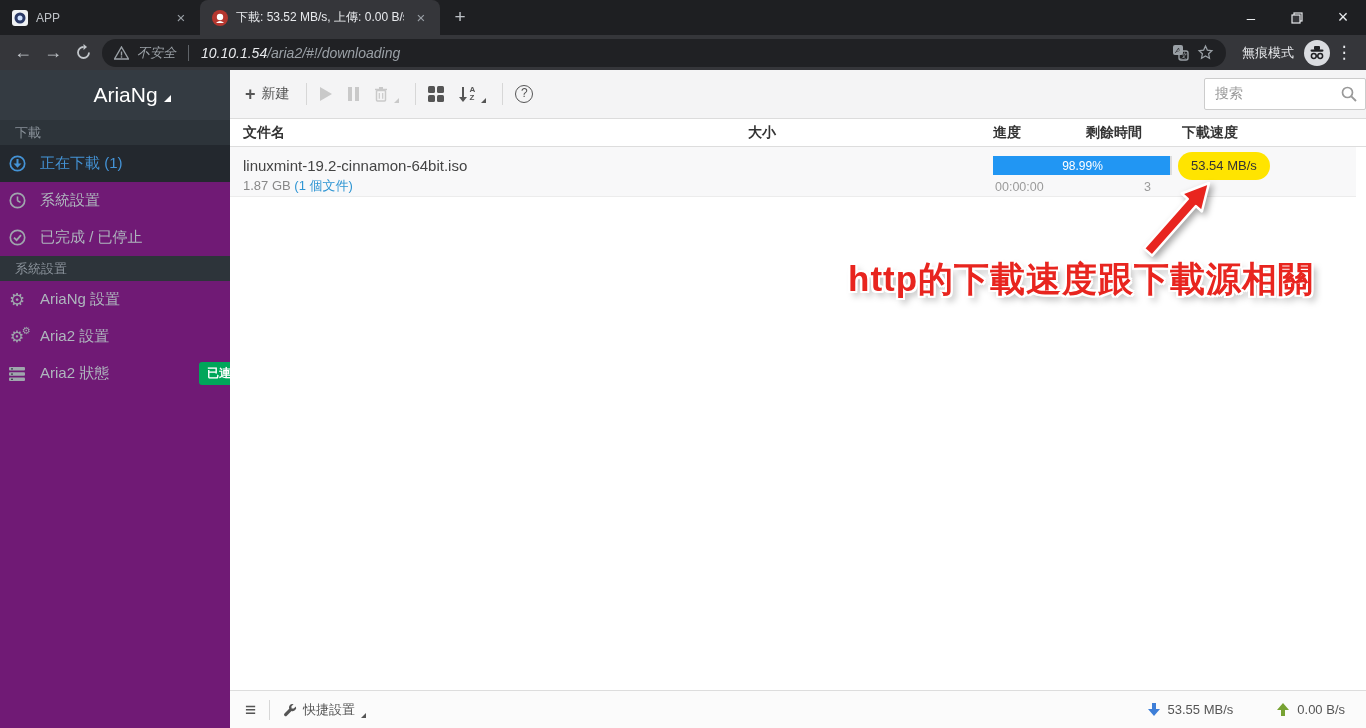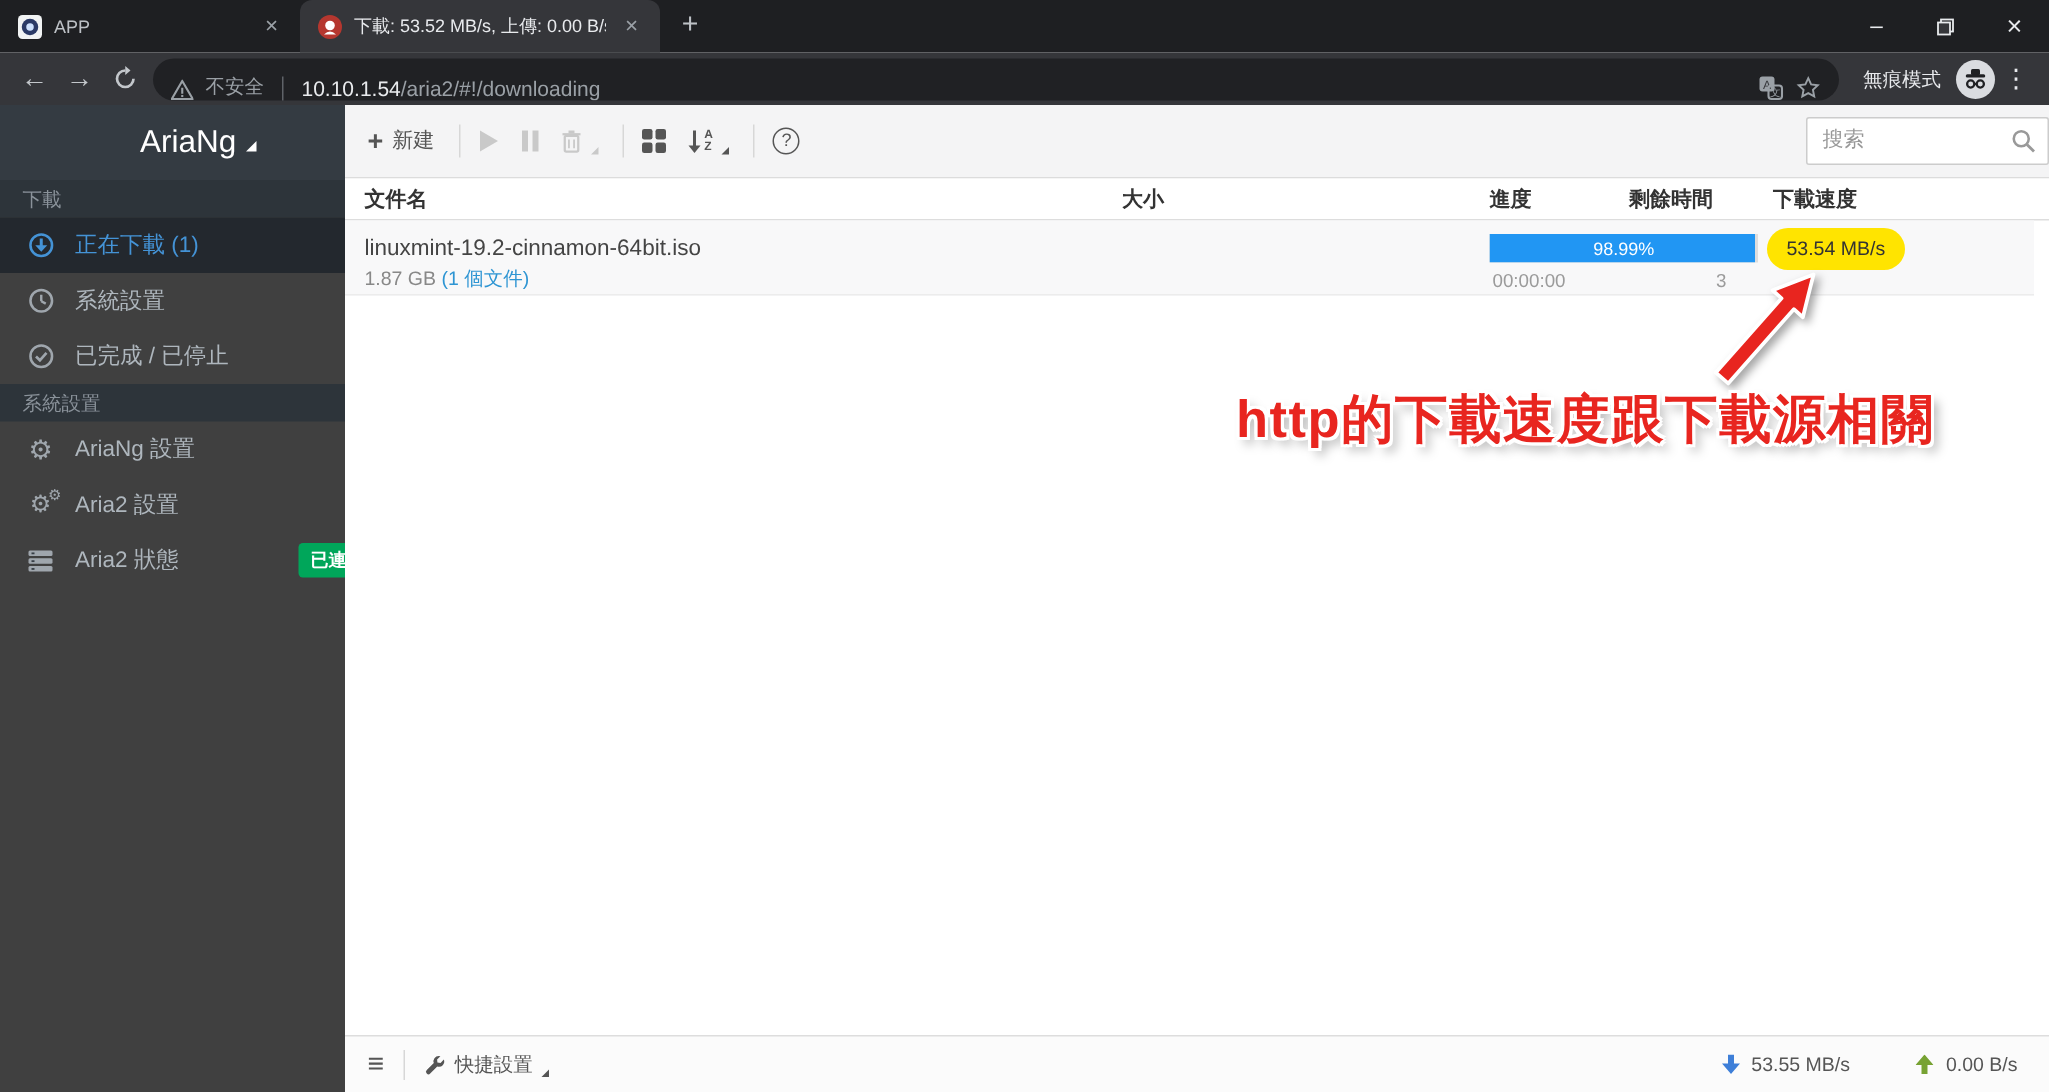--- a/index.html
+++ b/index.html
@@ -15,37 +15,37 @@
   .tab-title { font-size:12px; white-space:nowrap; overflow:hidden; flex:1; }
   .tab-close { color:#9aa0a6; font-size:15px; width:18px; height:18px; line-height:17px; text-align:center; border-radius:50%; flex:none; }
   .favicon { width:16px; height:16px; flex:none; }
   .newtab-btn { color:#bdc1c6; font-size:19px; width:28px; height:28px; line-height:26px; text-align:center; margin:0 0 3px 6px; }
   .wincontrols { position:absolute; right:0; top:0; height:35px; display:flex; }
   .winbtn { width:46px; height:35px; display:flex; align-items:center; justify-content:center; color:#e8eaed; font-size:15px; }
 
   
   .addrbar { position:absolute; left:0; top:35px; width:1366px; height:35px; background:#35363a; display:flex; align-items:center; padding:0 8px; }
   .navbtn { width:30px; height:30px; display:flex; align-items:center; justify-content:center; color:#c3c7cb; font-size:18px; }
-  .omnibox { flex:1; height:28px; margin:0 10px 0 4px; background:#202124; border-radius:14px; display:flex; align-items:flex-end; padding:0 12px; gap:8px; }
+  .omnibox { flex:1; height:28px; margin:0 10px 0 4px; background:#202124; border-radius:14px; display:flex; align-items:center; padding:0 12px; gap:8px;font-style:italic; }
   .sec-label { color:#9aa0a6; font-size:13px; white-space:nowrap; }
   .url-sep { width:1px; height:16px; background:#5f6368; margin:0 4px; }
   .url { font-size:14px; flex:1; white-space:nowrap; overflow:hidden; }
   .url .host { color:#e8eaed; }
   .url .path { color:#9aa0a6; }
   .incog-label { color:#e8eaed; font-size:13px; margin:0 10px 0 6px; white-space:nowrap; }
   .spy { width:26px; height:26px; border-radius:50%; background:#dadce0; display:flex; align-items:center; justify-content:center; }
   .dots { color:#e8eaed; font-size:17px; width:28px; text-align:center; }
 
   
-  .sidebar { position:absolute; left:0; top:70px; width:264px; height:658px; background:#404040; }
+  .sidebar { position:absolute; left:0; top:70px; width:264px; height:658px; background:#701a75; }
   .logo { height:50px; line-height:50px; text-align:center; background:#343b42; color:#fff; font-size:21px; }
   .caret { display:inline-block; width:0; height:0; border-bottom:7px solid currentColor; border-left:7px solid transparent; margin-left:6px; }
   .logo .caret { border-bottom-color:#fff; }
   .strip { height:25px; line-height:25px; padding-left:15px; background:#2d343a; color:#8a929a; font-size:13px; }
-  .sitem { height:37px; display:flex; align-items:center; padding-left:17px; gap:13px; color:#aeb6bd; font-size:15px; cursor:pointer; }
+  .sitem { height:37px; display:flex; align-items:center; padding-left:7px; gap:13px; color:#aeb6bd; font-size:15px; cursor:pointer; }
   .sitem .sic { width:20px; text-align:center; color:#9fa6ad; font-size:16px; line-height:1; flex:none; display:flex; justify-content:center; }
   .sitem.active { background:#23282e; color:#4493d6; }
   .sitem.active .sic { color:#4493d6; }
   .badge { margin-left:auto; margin-right:13px; background:#00a65a; color:#fff; font-size:12px; font-weight:bold; padding:3px 8px; border-radius:3px; }
   .chev { margin-left:auto; margin-right:16px; color:#8a929a; font-size:17px; }
 
   
   .main { position:absolute; left:230px; top:70px; width:1136px; height:658px; background:#fff; }
   .cmdbar { height:49px; background:#f4f4f5; border-bottom:1px solid #dcdcdc; display:flex; align-items:center; padding-left:15px; }
   .tbtn { display:flex; align-items:center; gap:6px; color:#555; font-size:14px; margin-right:14px; cursor:pointer; }
@@ -68,21 +68,21 @@
   .fsize-line { position:absolute; left:13px; top:30px; font-size:13px; color:#888; }
   .flink { color:#2e95d3; cursor:pointer; }
   .pbar { position:absolute; left:763px; top:9px; width:179px; height:19px; background:#ddd; overflow:hidden; }
   .pfill { height:100%; background:#2196f3; }
   .plabel { position:absolute; left:0; top:0; width:100%; height:100%; color:#fff; font-size:12px; display:flex; align-items:center; justify-content:center; }
   .rem-time { position:absolute; left:765px; top:33px; font-size:12.5px; color:#9b9b9b; }
   .conn { position:absolute; left:763px; top:33px; width:158px; text-align:right; font-size:12.5px; color:#9b9b9b; }
   .speed-pill { position:absolute; left:948px; top:5px; height:28px; line-height:28px; padding:0 13px; background:#ffe400; border-radius:14px; font-size:13px; color:#333; }
 
   
-  .ann-text { position:absolute; left:594px; top:186px; width:432px; text-align:center;
+  .ann-text { position:absolute; left:618px; top:186px; width:432px; text-align:center;
     font-size:35px; font-weight:bold; color:#e8251f; letter-spacing:1px; white-space:nowrap;
     text-shadow:-2px -2px 0 #fff,2px -2px 0 #fff,-2px 2px 0 #fff,2px 2px 0 #fff,
                 -2px 0 0 #fff,2px 0 0 #fff,0 -2px 0 #fff,0 2px 0 #fff,4px 5px 7px rgba(0,0,0,.35); }
   .ann-arrow { position:absolute; left:905px; top:105px; filter:drop-shadow(3px 3px 3px rgba(0,0,0,.35)); }
 
   
   .footer { position:absolute; left:0; bottom:0; width:100%; height:38px; background:#fbfbfb; border-top:1px solid #ddd; display:flex; align-items:center; padding:0 21px 0 15px; color:#555; font-size:13px; }
   .fbtn { display:flex; align-items:center; gap:6px; cursor:pointer; color:#555; }
   .fsep { width:1px; height:20px; background:#d7d7d7; margin:0 13px; }
   .hamb { font-size:19px; line-height:1; }

